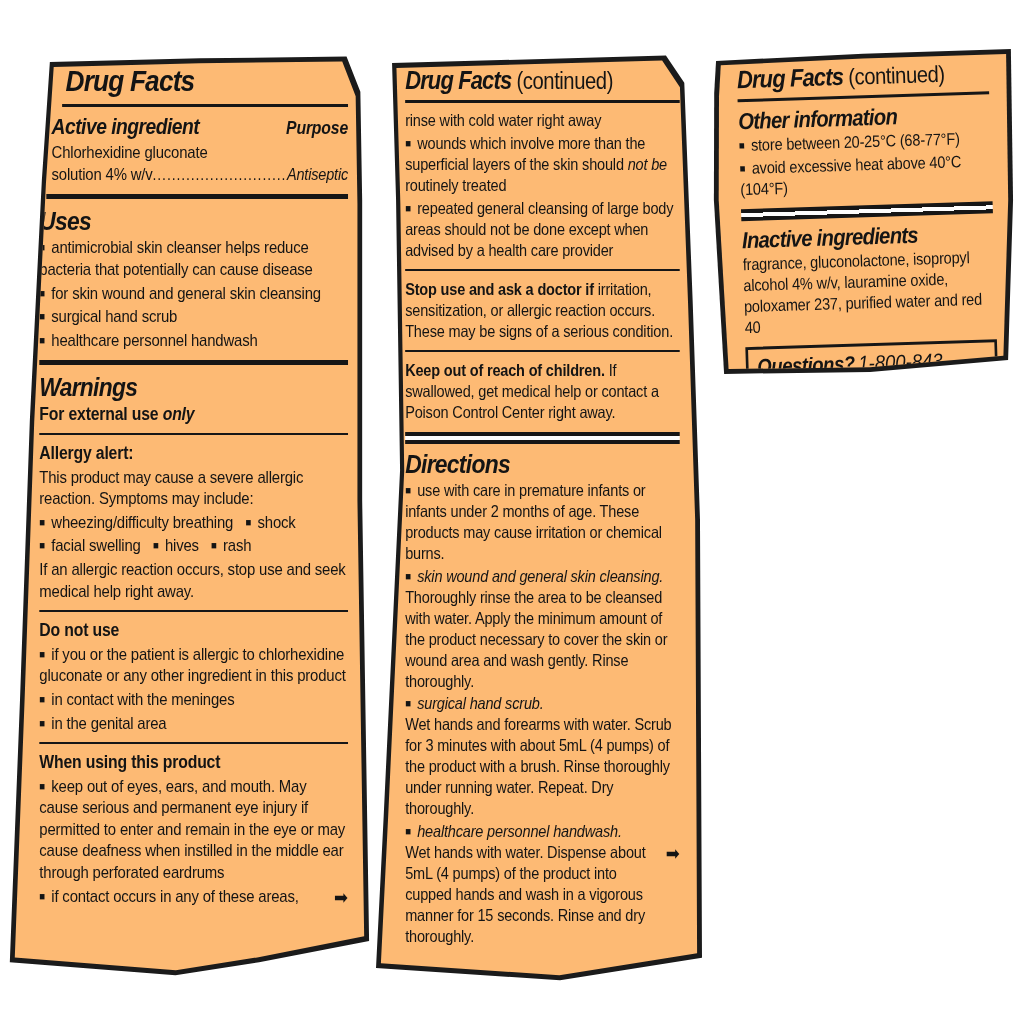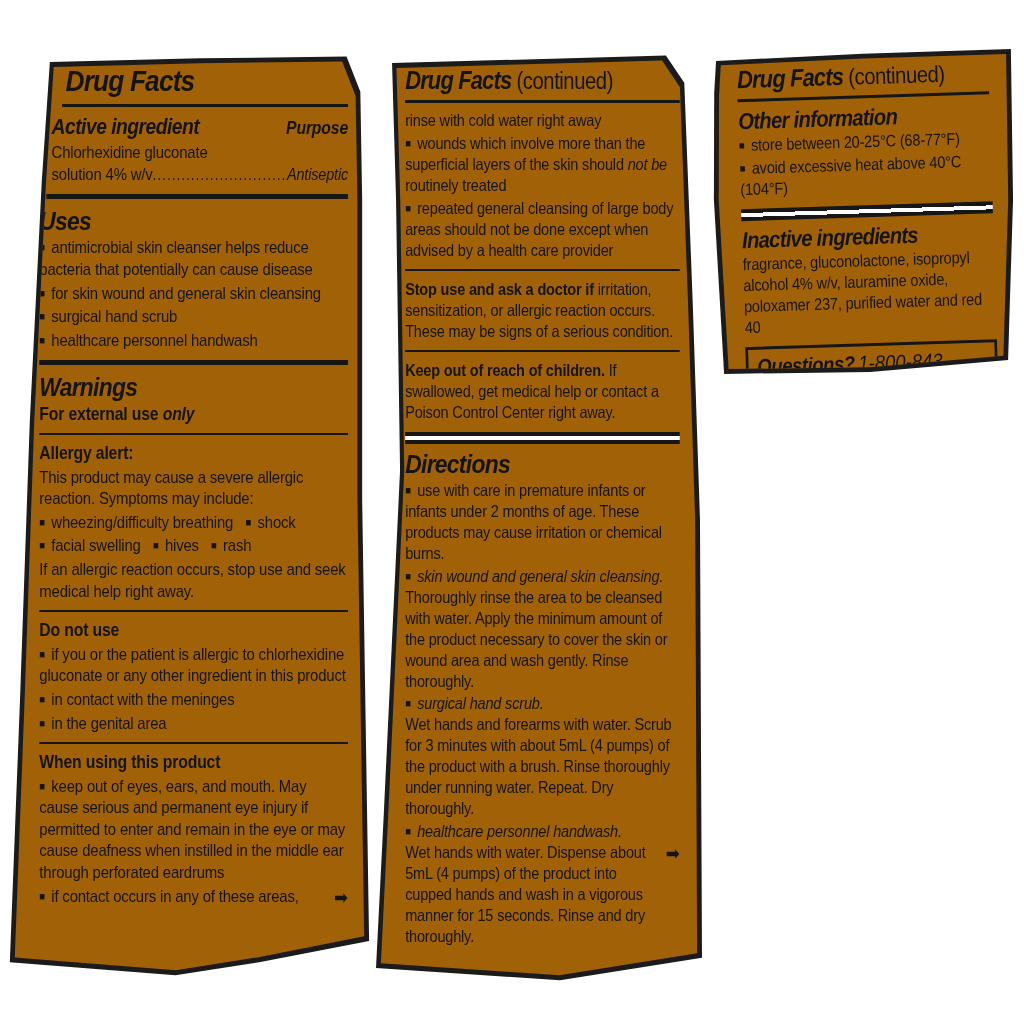--- a/index.html
+++ b/index.html
@@ -3,21 +3,21 @@
 <meta charset="utf-8">
 <style>
   html,body{margin:0;padding:0;}
   body{
     width:1024px;height:1024px;position:relative;background:#ffffff;
     font-family:"Liberation Sans",sans-serif;color:#141414;
     letter-spacing:-0.2px;overflow:hidden;
   }
   .panel{position:absolute;}
   .bg{position:absolute;inset:0;background:#1b1b1b;}
-  .fg{position:absolute;inset:5px;background:#a16207;overflow:hidden;}
+  .fg{position:absolute;inset:5px;background:#fdba74;overflow:hidden;}
   .content{transform-origin:0 0;box-sizing:border-box;}
 
   
   .p1{left:8px;top:50px;width:364px;height:928px;}
   .p1 .bg,.p1 .fg{clip-path:polygon(11.5% 1.3%,52.7% 0.9%,93% 0.7%,96.8% 4.5%,97.3% 16.2%,97.3% 48.5%,99.2% 96%,69% 98.3%,46% 99.7%,0.5% 98.3%,3.3% 70%,6% 39.9%,9.3% 14%);}
   .p1 .content{width:404px;transform:scaleX(0.877);padding:10px 22px 10px 30px;}
 
   .p2{left:372px;top:50px;width:334px;height:934px;}
   .p2 .bg,.p2 .fg{clip-path:polygon(6% 1.4%,88% 0.6%,93.5% 3.5%,96% 26.8%,98.2% 50.3%,98.8% 97.2%,56.3% 99.6%,1.2% 98.3%,3.5% 82%,8.4% 45%,7.2% 16%);}
   .p2 .content{width:368px;transform:scaleX(0.88);padding:12px 24px 10px 32px;}

